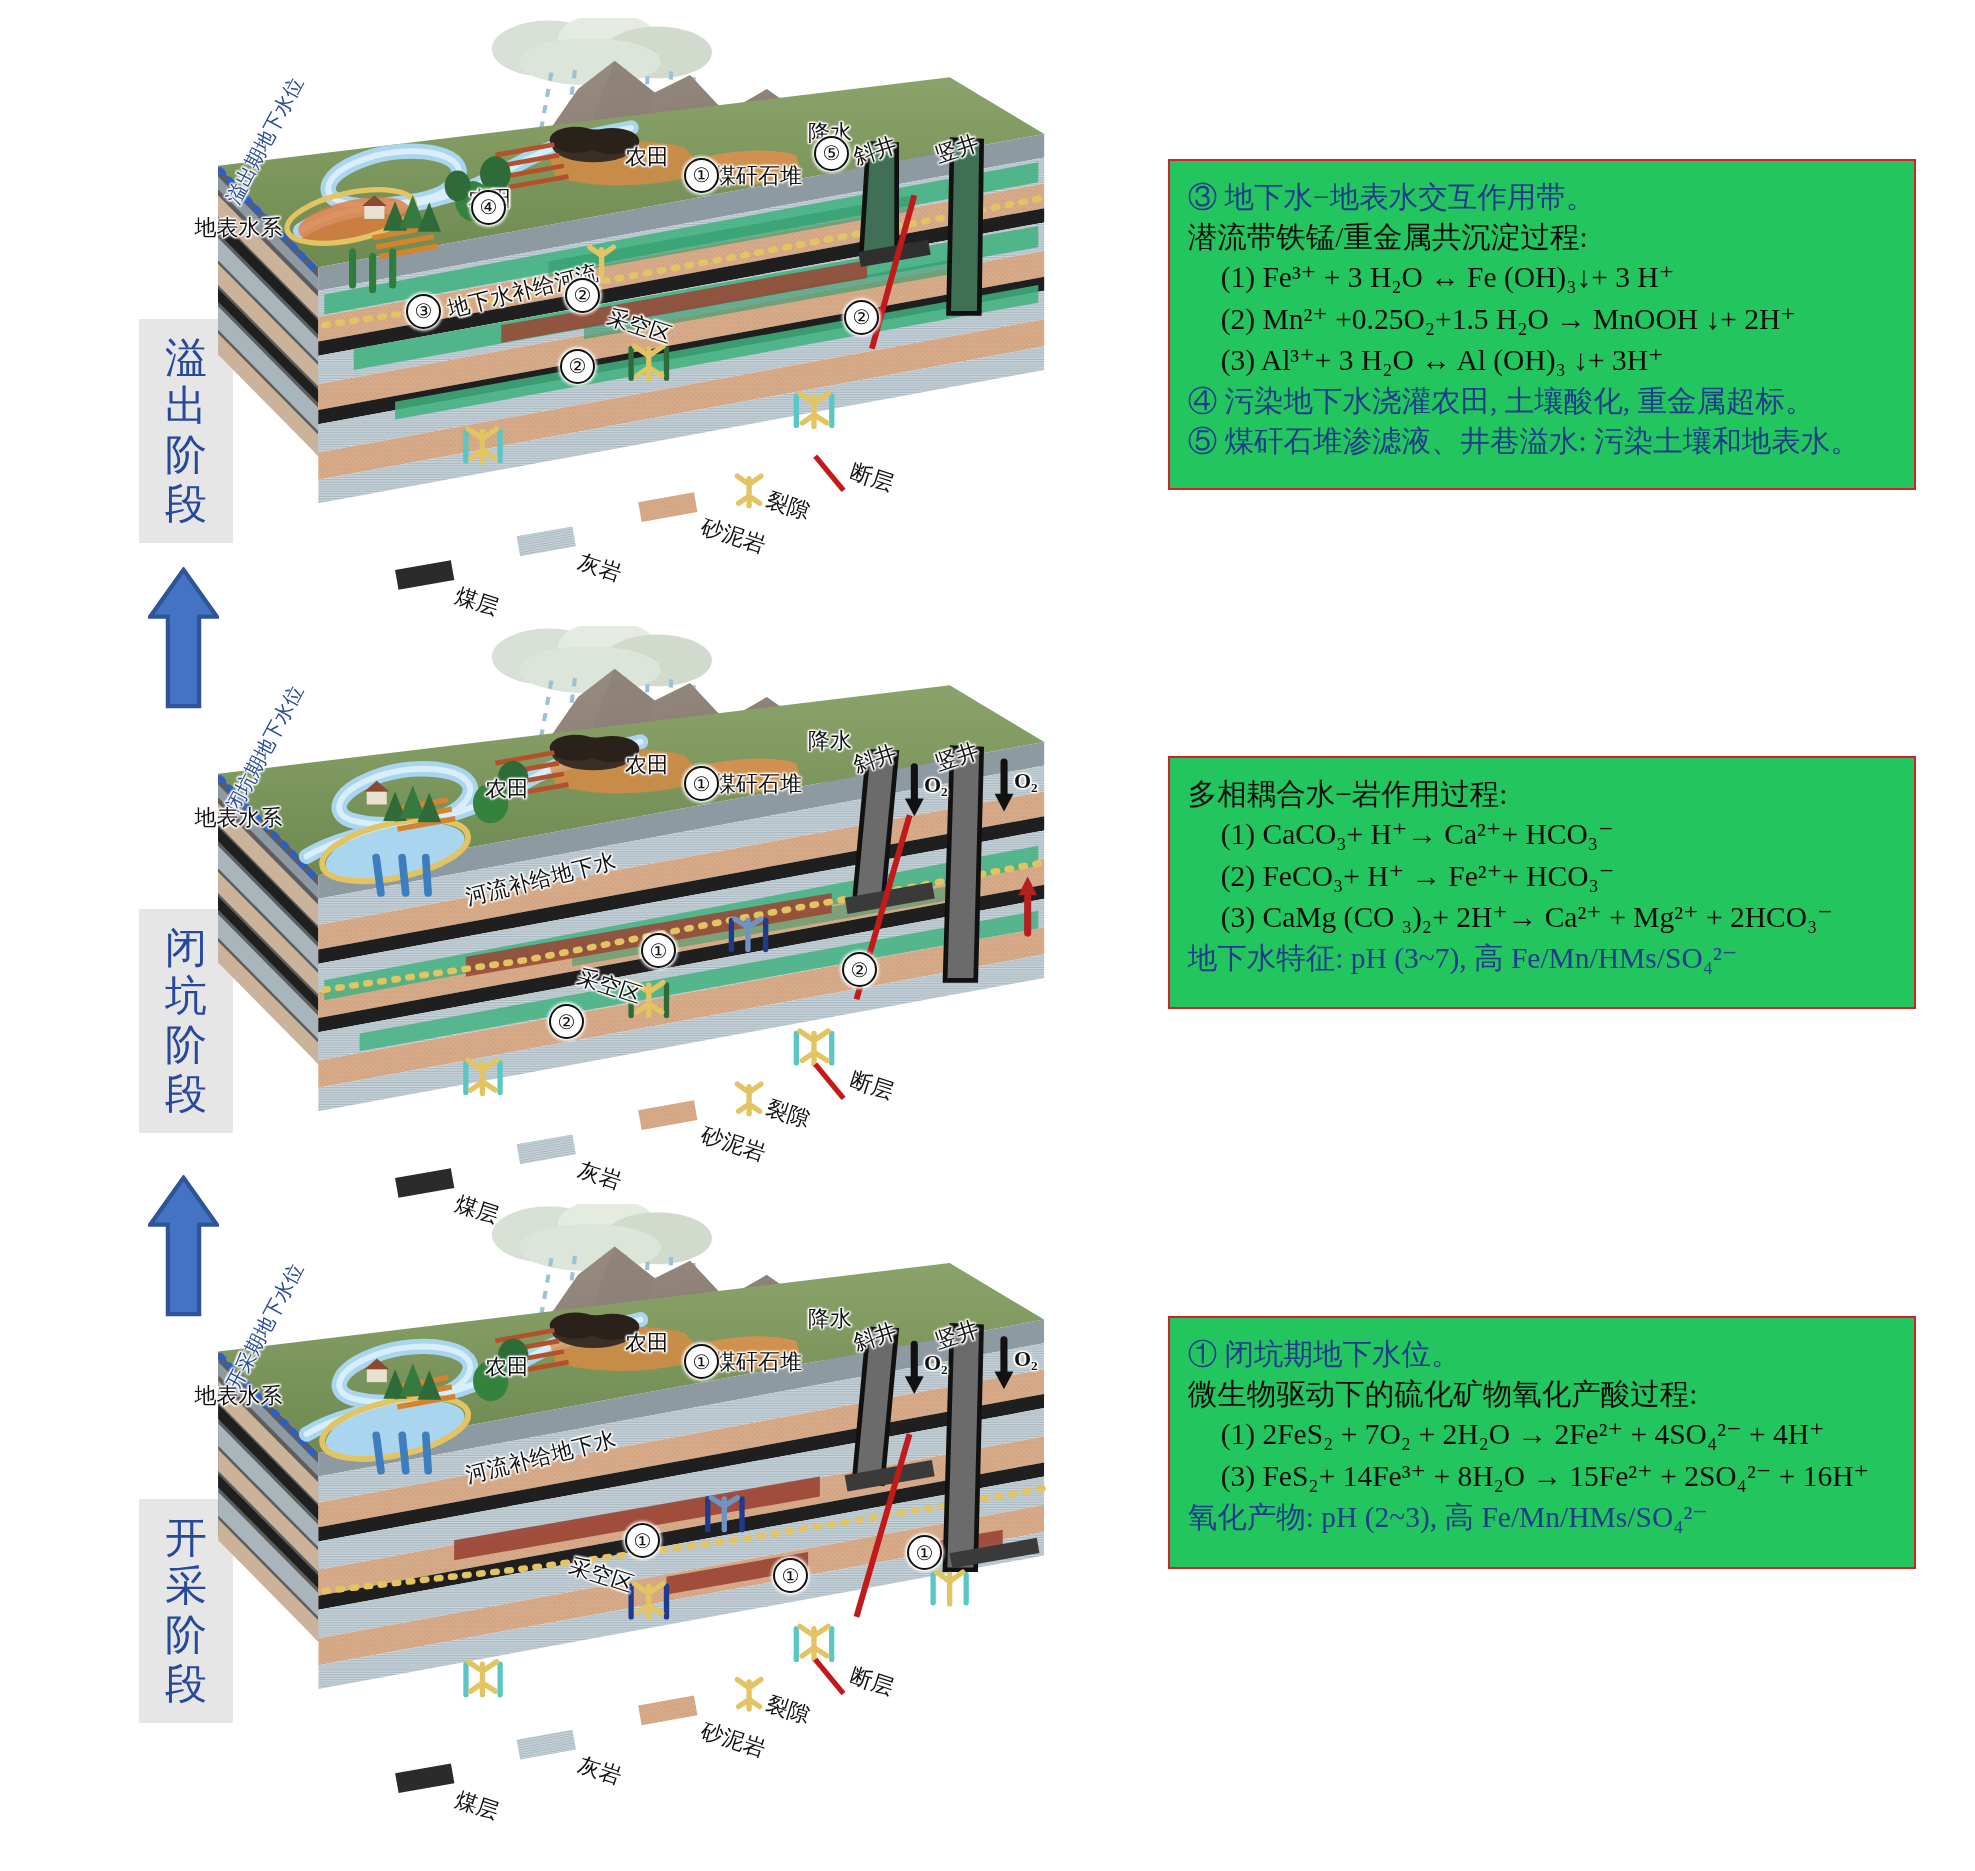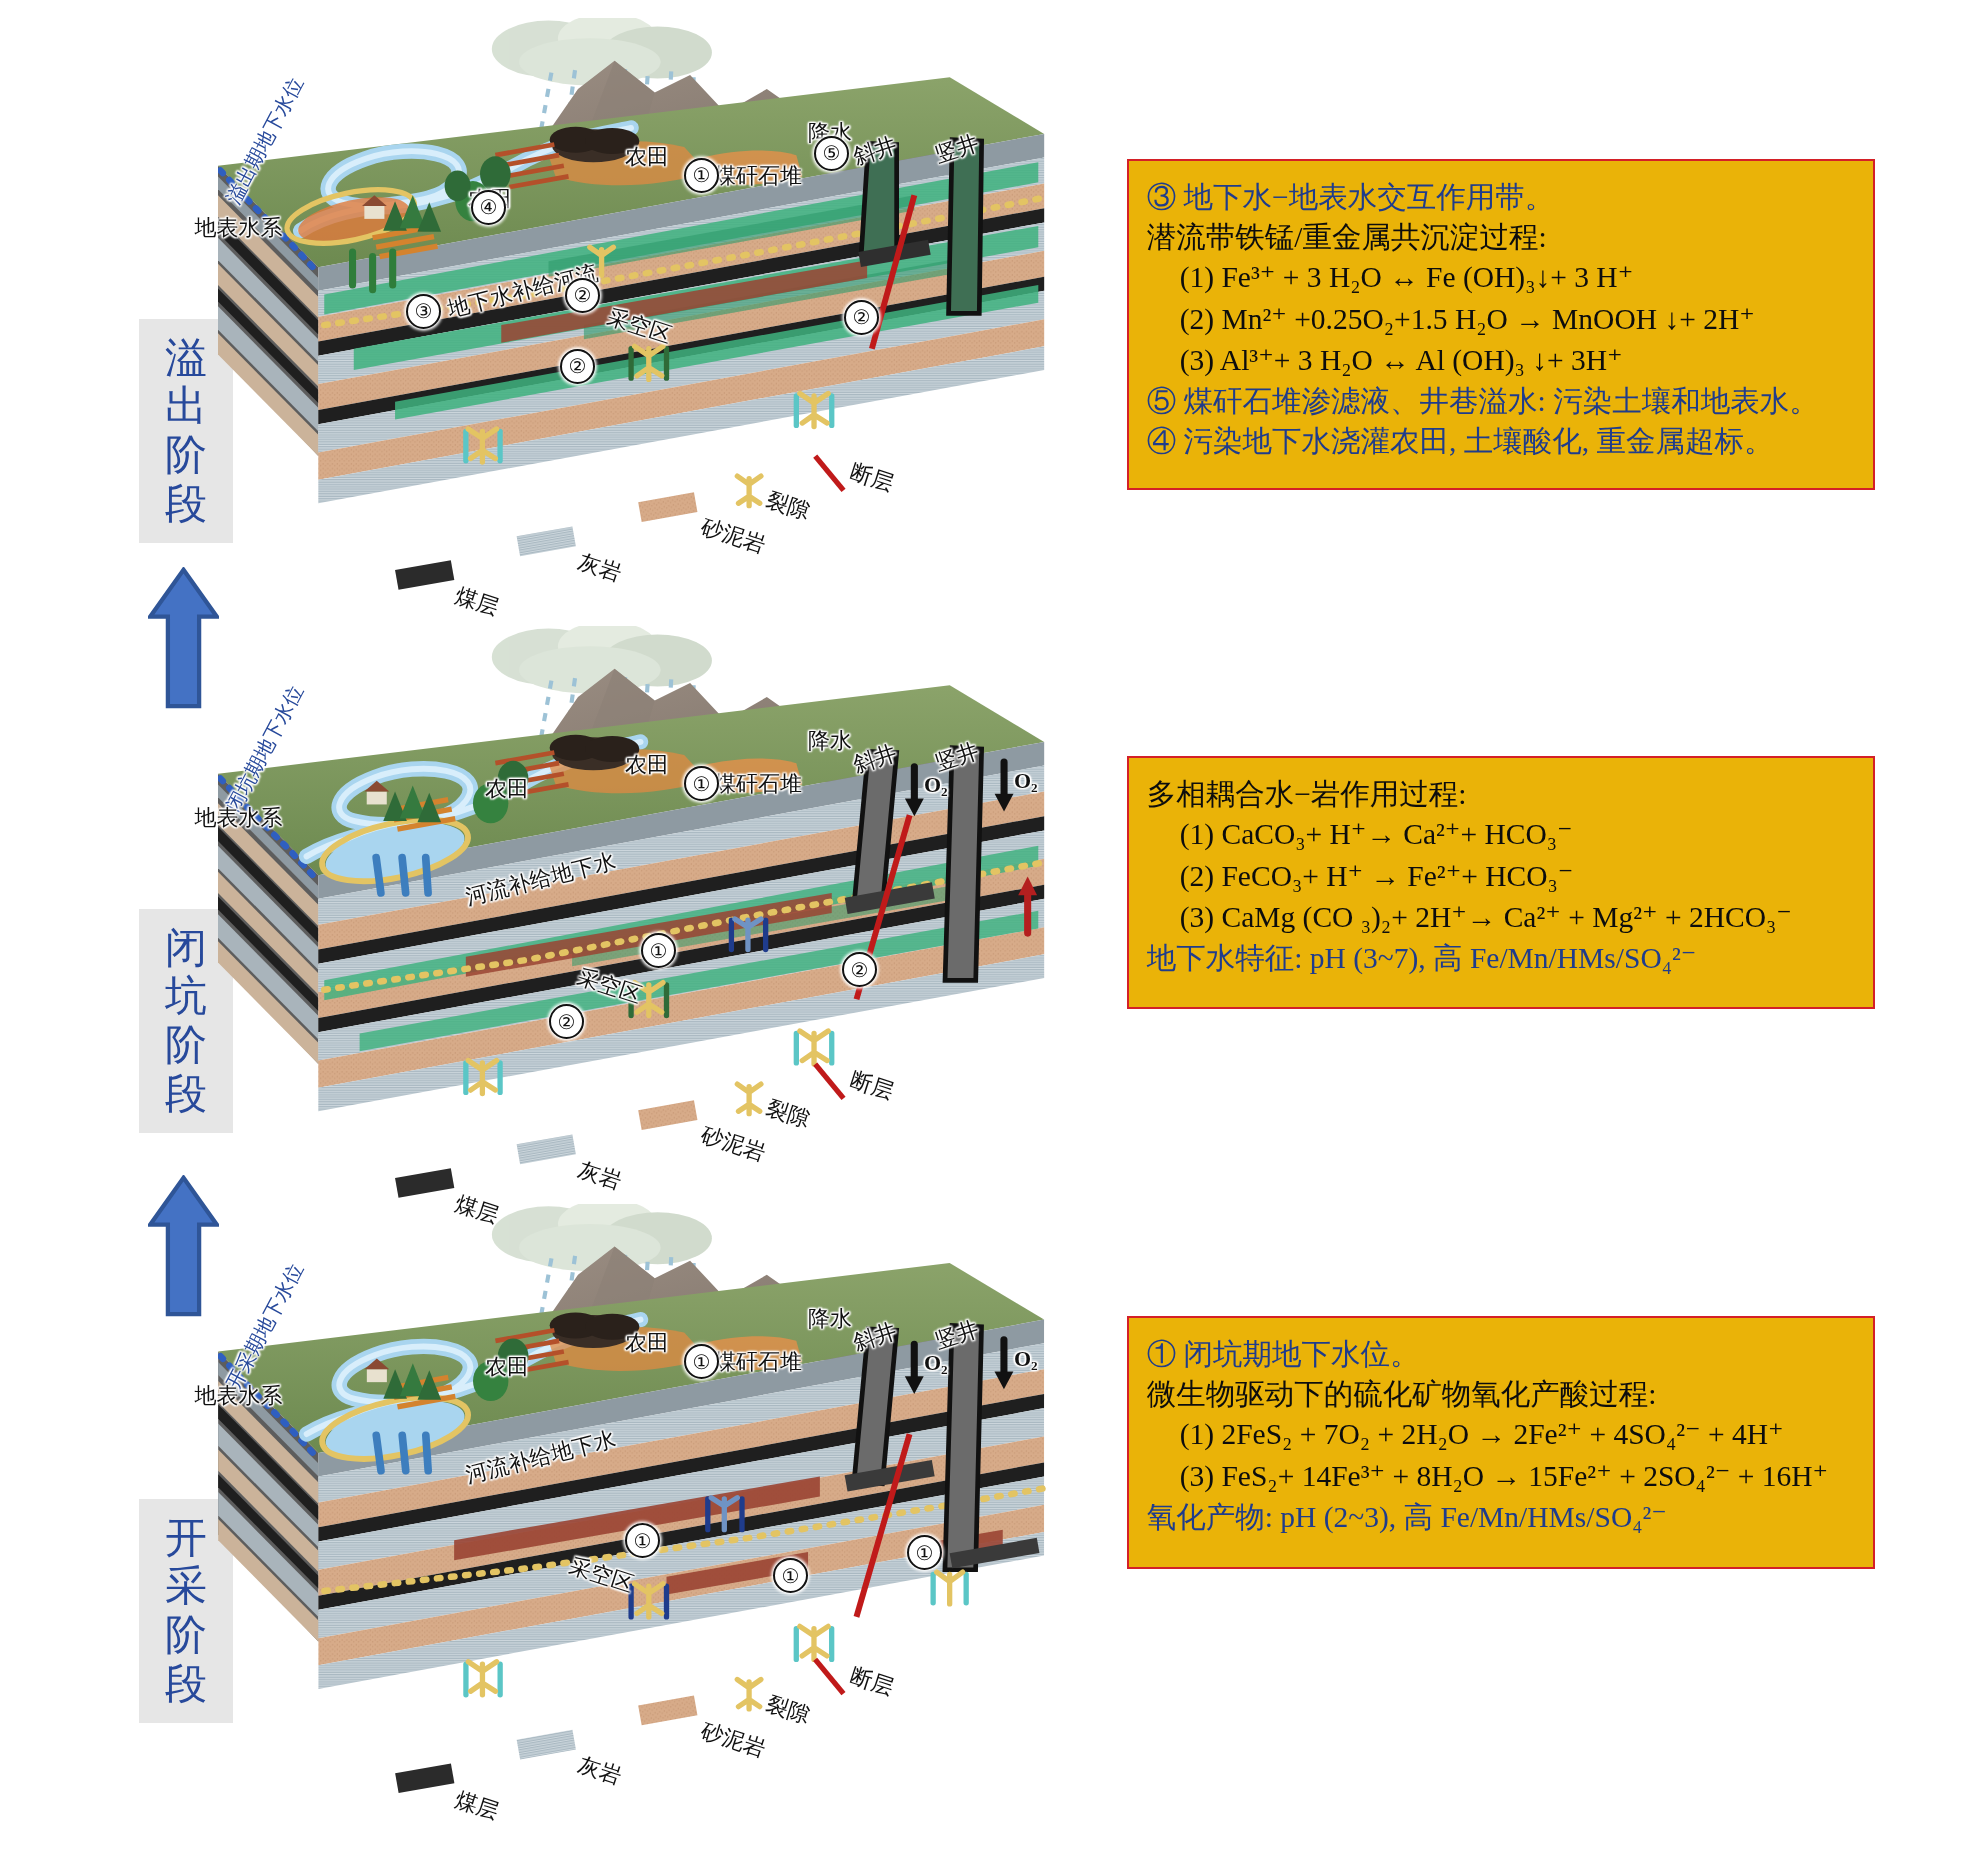--- a/index.html
+++ b/index.html
@@ -13,22 +13,22 @@
              justify-content:center;box-sizing:border-box;padding:8.3px 0;}
   .stage-box span{display:block;color:#27499b;font-size:42px;line-height:1.16;
                   font-family:"Liberation Serif","DejaVu Serif",serif;font-weight:400;}
   .up-arrow{position:absolute;width:71px;}
   .up-arrow svg{display:block;width:100%;height:100%;}
 
   
   .block{position:absolute;}
 
   
-  .infobox{position:absolute;border:2.4px solid #d42027;background:#eab308;
-           box-sizing:border-box;padding:15.3px 17.7px 14px 17.7px;}
+  .infobox{position:absolute;border:2.4px solid #d42027;background:#22c55e;
+           box-sizing:border-box;padding:15.3px 17.7px 14px 17.7px;margin-left:41px;}
   .ib-head{color:#1f3c8c;font-size:29.5px;line-height:1.30;white-space:nowrap;}
   .ib-sub{color:#0d0d0d;font-size:29.5px;line-height:1.30;white-space:nowrap;}
   .ib-eq{color:#0d0d0d;font-size:29.5px;line-height:1.34;white-space:nowrap;
          padding-left:33px;}
   .ib-note{color:#1f3c8c;font-size:29.5px;line-height:1.30;white-space:nowrap;}
   .ib-line{margin:1.8px 0;}
 
   
   .diag{position:absolute;left:0;top:0;}
   .lbl{position:absolute;white-space:nowrap;font-size:22px;color:#111;
@@ -646,22 +646,22 @@
   <span class="circnum" style="left:555px;top:354px;">①</span>
   <span class="circnum" style="left:689px;top:331px;">①</span>
 </div>
 
 <div class="infobox" style="left:1127px;top:159px;width:748px;height:331px;">
   <div class="ib-head ib-line">③ 地下水−地表水交互作用带。</div>
   <div class="ib-sub ib-line">潜流带铁锰/重金属共沉淀过程:</div>
   <div class="ib-eq ib-line">(1) Fe³⁺ + 3 H₂O ↔ Fe (OH)₃↓+ 3 H⁺</div>
   <div class="ib-eq ib-line">(2) Mn²⁺ +0.25O₂+1.5 H₂O → MnOOH ↓+ 2H⁺</div>
   <div class="ib-eq ib-line">(3) Al³⁺+ 3 H₂O ↔ Al (OH)₃ ↓+ 3H⁺</div>
+  <div class="ib-note ib-line">④ 污染地下水浇灌农田, 土壤酸化, 重金属超标。</div>
   <div class="ib-note ib-line">⑤ 煤矸石堆渗滤液、井巷溢水: 污染土壤和地表水。</div>
-  <div class="ib-note ib-line">④ 污染地下水浇灌农田, 土壤酸化, 重金属超标。</div>
 </div>
 
 <div class="infobox" style="left:1127px;top:756px;width:748px;height:253px;">
   <div class="ib-sub ib-line">多相耦合水−岩作用过程:</div>
   <div class="ib-eq ib-line">(1) CaCO₃+ H⁺→ Ca²⁺+ HCO₃⁻</div>
   <div class="ib-eq ib-line">(2) FeCO₃+ H⁺ → Fe²⁺+ HCO₃⁻</div>
   <div class="ib-eq ib-line">(3) CaMg (CO ₃)₂+ 2H⁺→ Ca²⁺ + Mg²⁺ + 2HCO₃⁻</div>
   <div class="ib-note ib-line">地下水特征: pH (3~7), 高  Fe/Mn/HMs/SO₄²⁻</div>
 </div>
 

